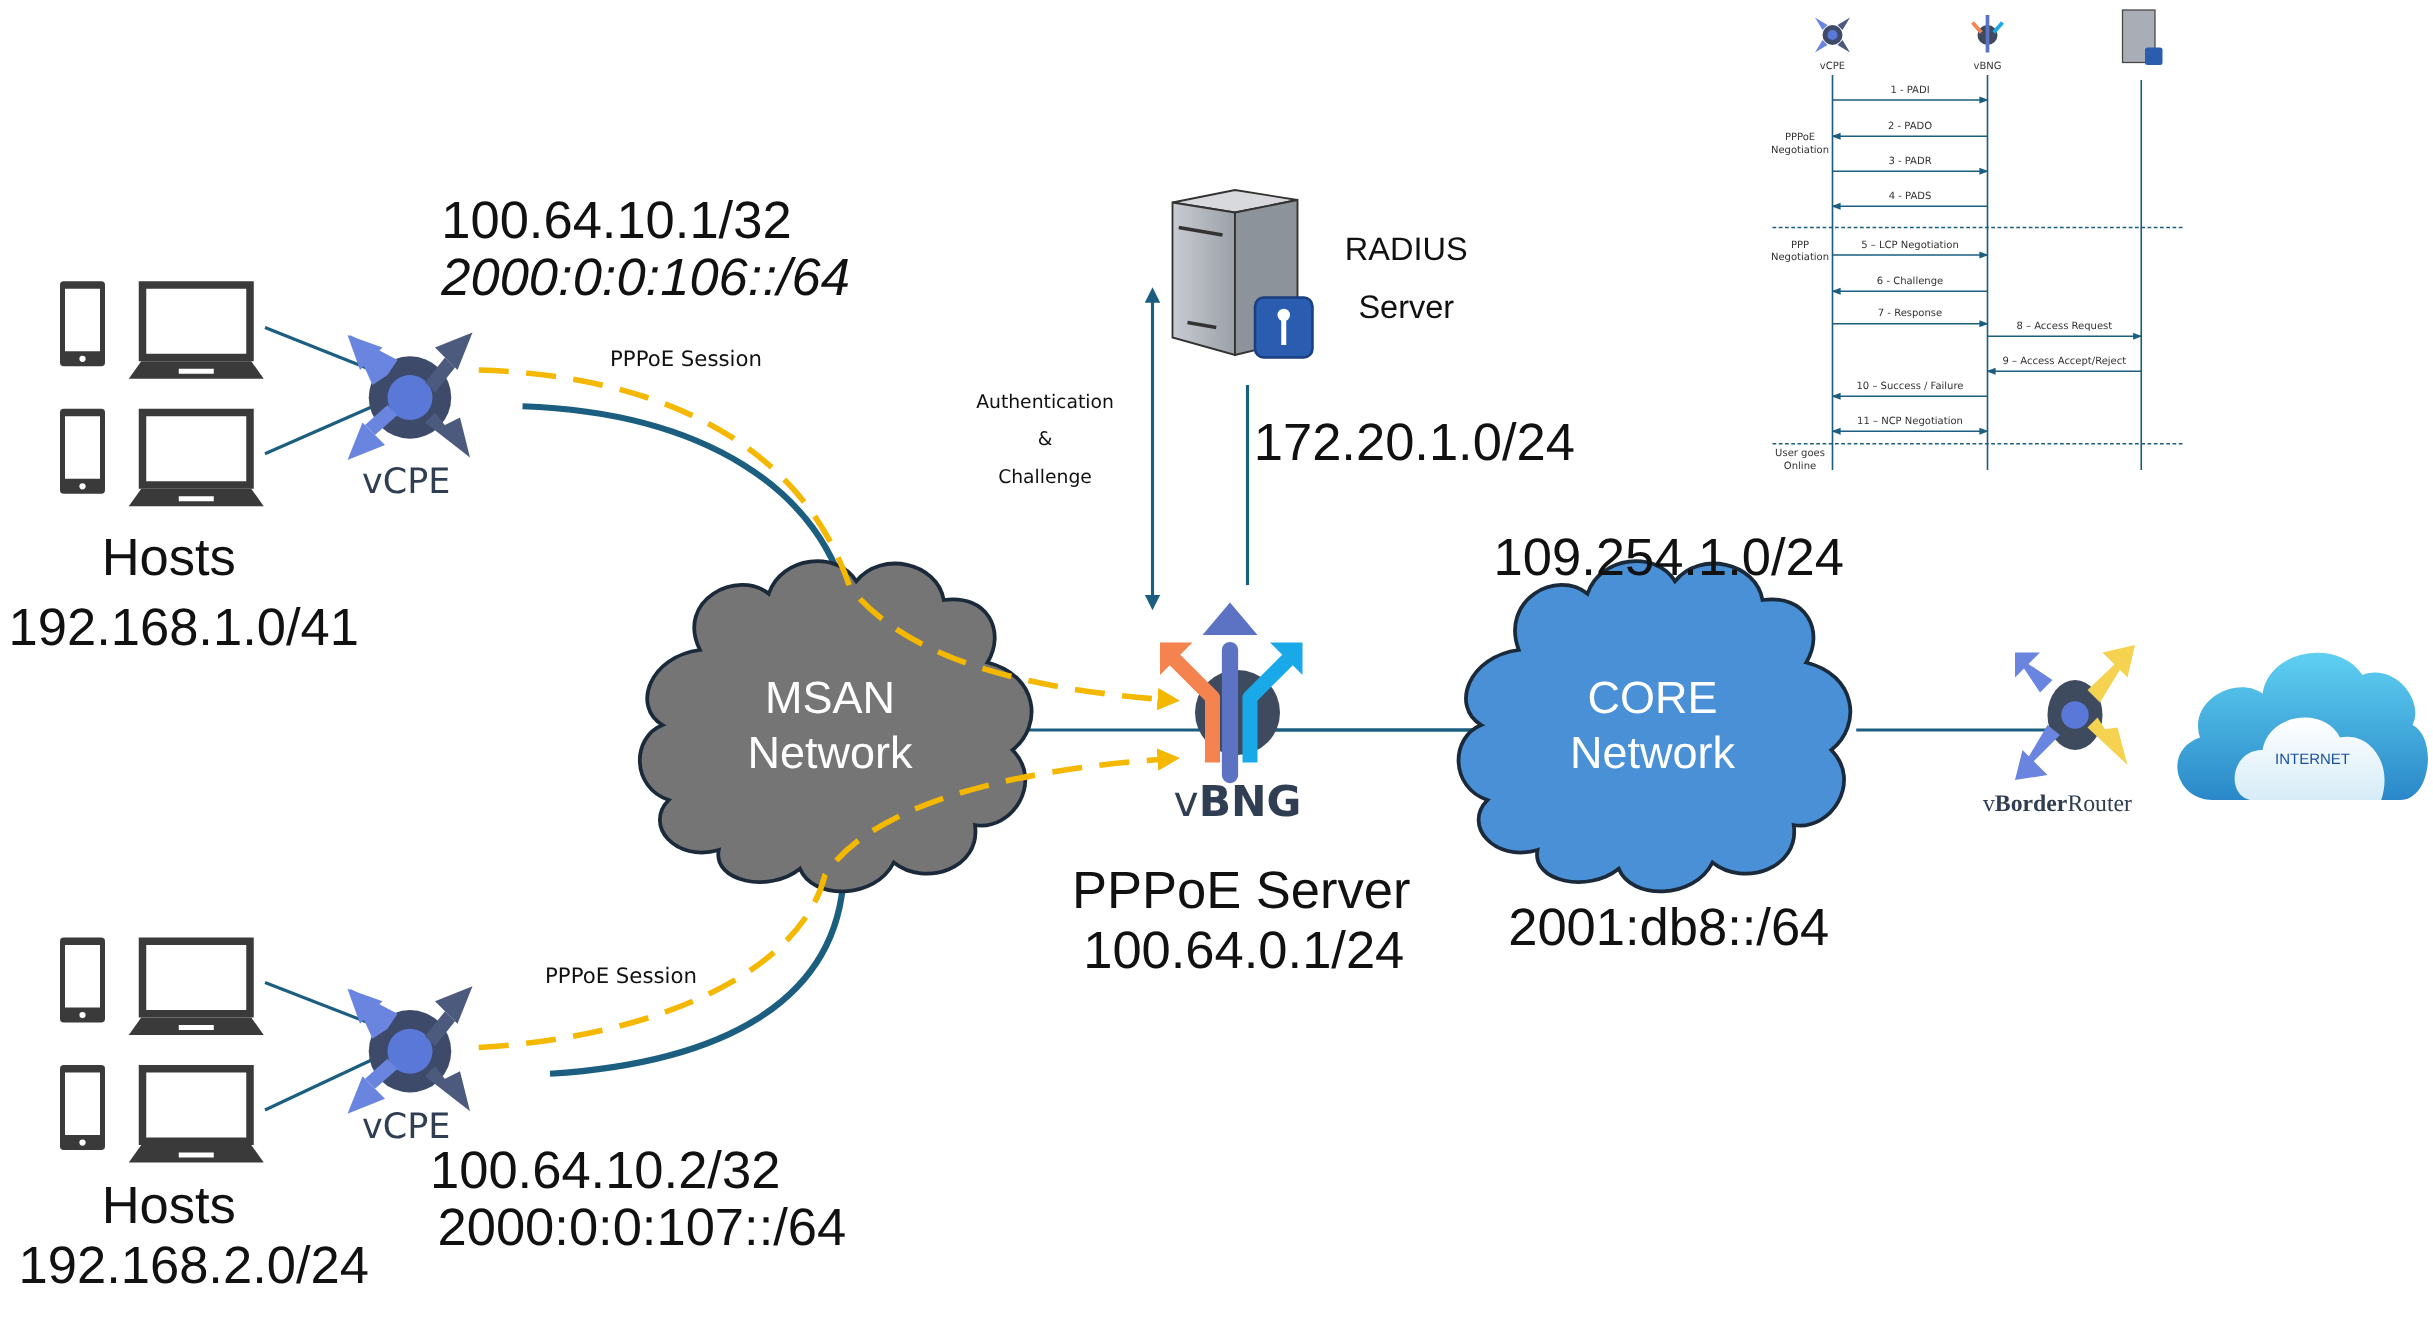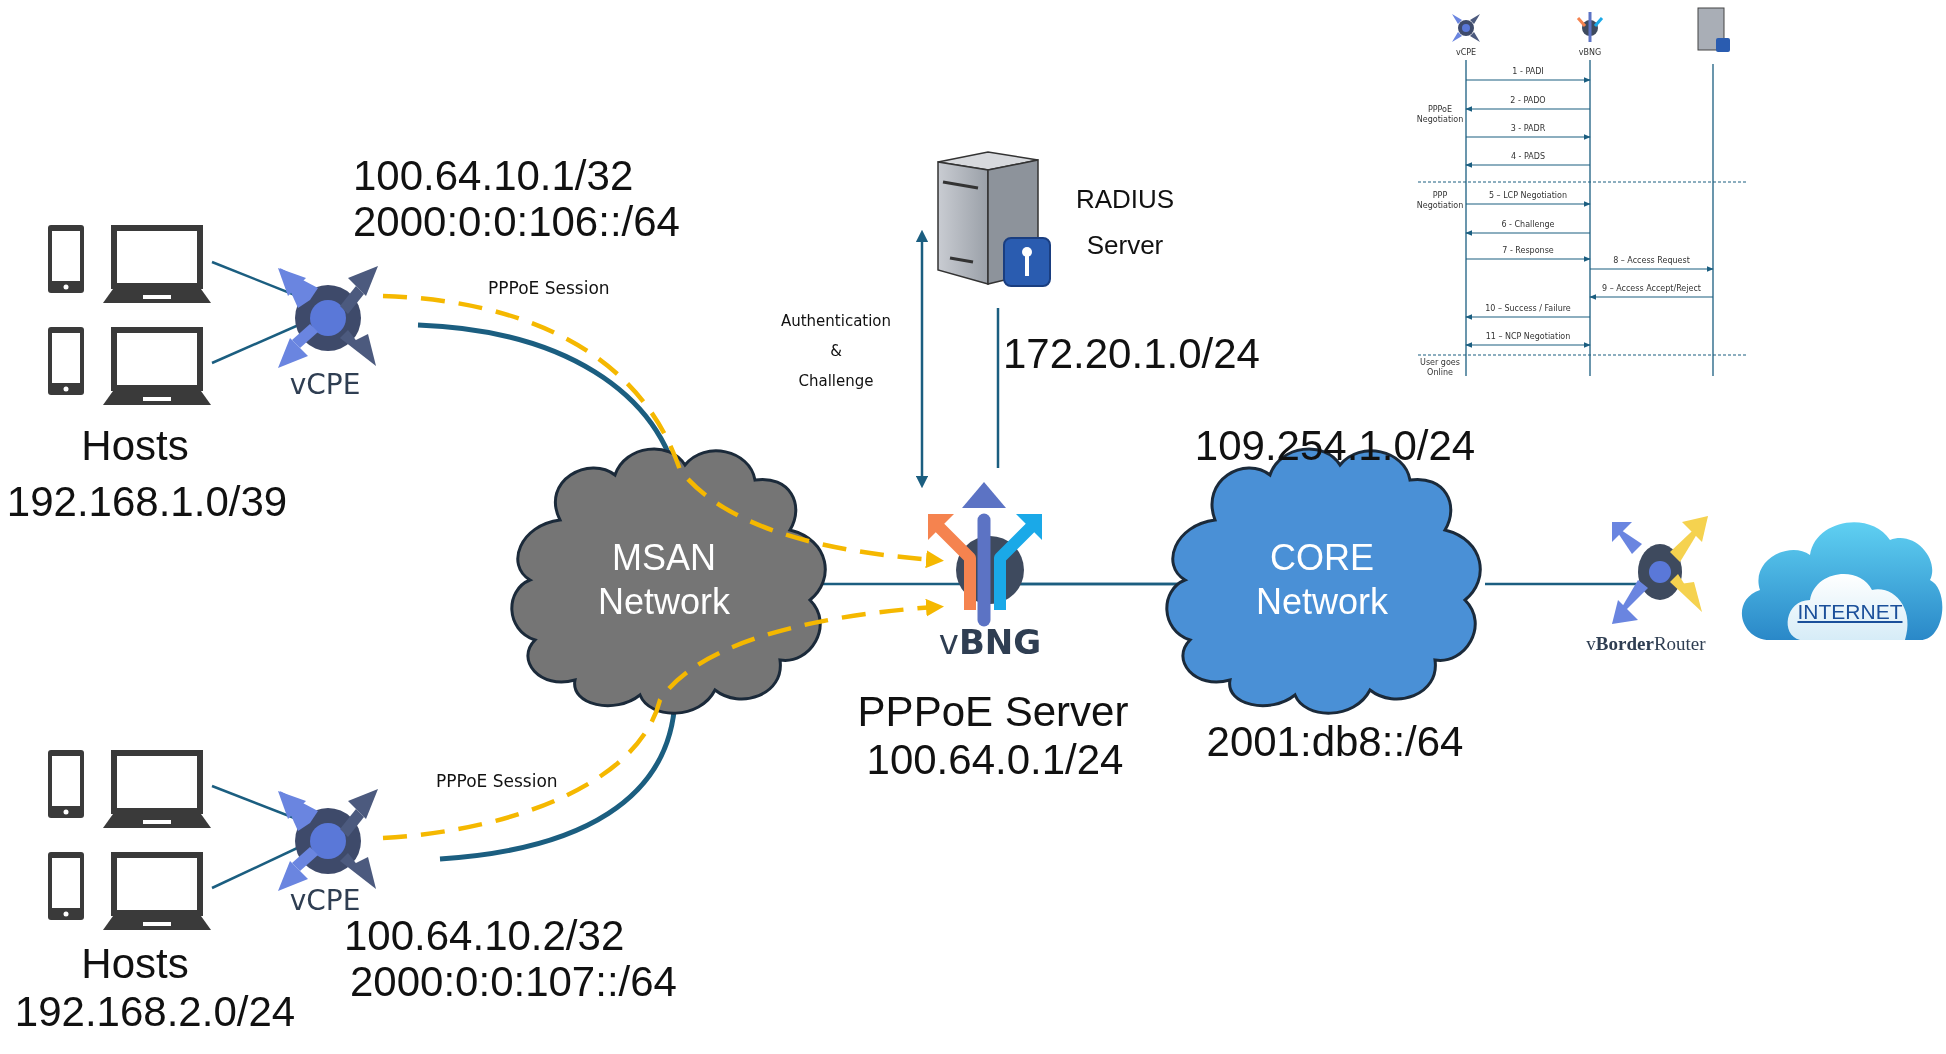--- a/index.html
+++ b/index.html
@@ -235,25 +235,25 @@
       <line x1="1713" y1="297" x2="1590" y2="297" stroke="#1b5e80" stroke-width="1.2" marker-end="url(#arrSeq)"></line>
       <text x="1651.5" y="291" text-anchor="middle" class="seq-text">9 – Access Accept/Reject</text>
       <line x1="1590" y1="317" x2="1466" y2="317" stroke="#1b5e80" stroke-width="1.2" marker-end="url(#arrSeq)"></line>
       <text x="1528" y="311" text-anchor="middle" class="seq-text">10 – Success / Failure</text>
       <line x1="1466" y1="345" x2="1590" y2="345" stroke="#1b5e80" stroke-width="1.2" marker-end="url(#arrSeq)" marker-start="url(#arrSeq)"></line>
       <text x="1528" y="339" text-anchor="middle" class="seq-text">11 – NCP Negotiation</text>
     </g>
 </svg>
 
 <div class="lbl big" style="left:353px;top:152px;">100.64.10.1/32</div>
-<div class="lbl big" style="left:353px;top:198px;">2000:0:0:106::/64</div>
+<div class="lbl big" style="left:353px;top:198px;font-style:italic;">2000:0:0:106::/64</div>
 <div class="lbl small" style="left:488px;top:278px;">PPPoE Session</div>
 <div class="lbl dev-label center" style="left:325px;top:368px;">vCPE</div>
 <div class="lbl big center" style="left:135px;top:422px;">Hosts</div>
-<div class="lbl big center" style="left:147px;top:478px;">192.168.1.0/39</div>
+<div class="lbl big center" style="left:147px;top:478px;">192.168.1.0/41</div>
 
 <div class="lbl small" style="left:436px;top:771px;">PPPoE Session</div>
 <div class="lbl dev-label center" style="left:325px;top:884px;">vCPE</div>
 <div class="lbl big" style="left:344px;top:912px;">100.64.10.2/32</div>
 <div class="lbl big" style="left:350px;top:958px;">2000:0:0:107::/64</div>
 <div class="lbl big center" style="left:135px;top:940px;">Hosts</div>
 <div class="lbl big center" style="left:155px;top:988px;">192.168.2.0/24</div>
 
 <div class="lbl cloud-text center" style="left:664px;top:536px;">
   <div>MSAN</div>
@@ -276,13 +276,13 @@
 <div class="lbl big" style="left:1003px;top:330px;">172.20.1.0/24</div>
 
 <div class="lbl big center" style="left:1335px;top:422px;">109.254.1.0/24</div>
 <div class="lbl cloud-text center" style="left:1322px;top:536px;">
   <div>CORE</div>
   <div>Network</div>
 </div>
 <div class="lbl big center" style="left:1335px;top:718px;">2001:db8::/64</div>
 
 <div class="lbl center" style="left:1646px;top:633px;font-family:Liberation Serif, serif;font-size:19px;color:#2f3e52;"><span>v</span><b>Border</b><span>Router</span></div>
-<div class="lbl center" style="left:1850px;top:600px;font-size:21px;color:#1a4f9a;text-decoration:underline;">INTERNET</div>
+<div class="lbl center" style="left:1850px;top:600px;font-size:12px;color:#1a4f9a;">INTERNET</div>
 
 </body></html>

